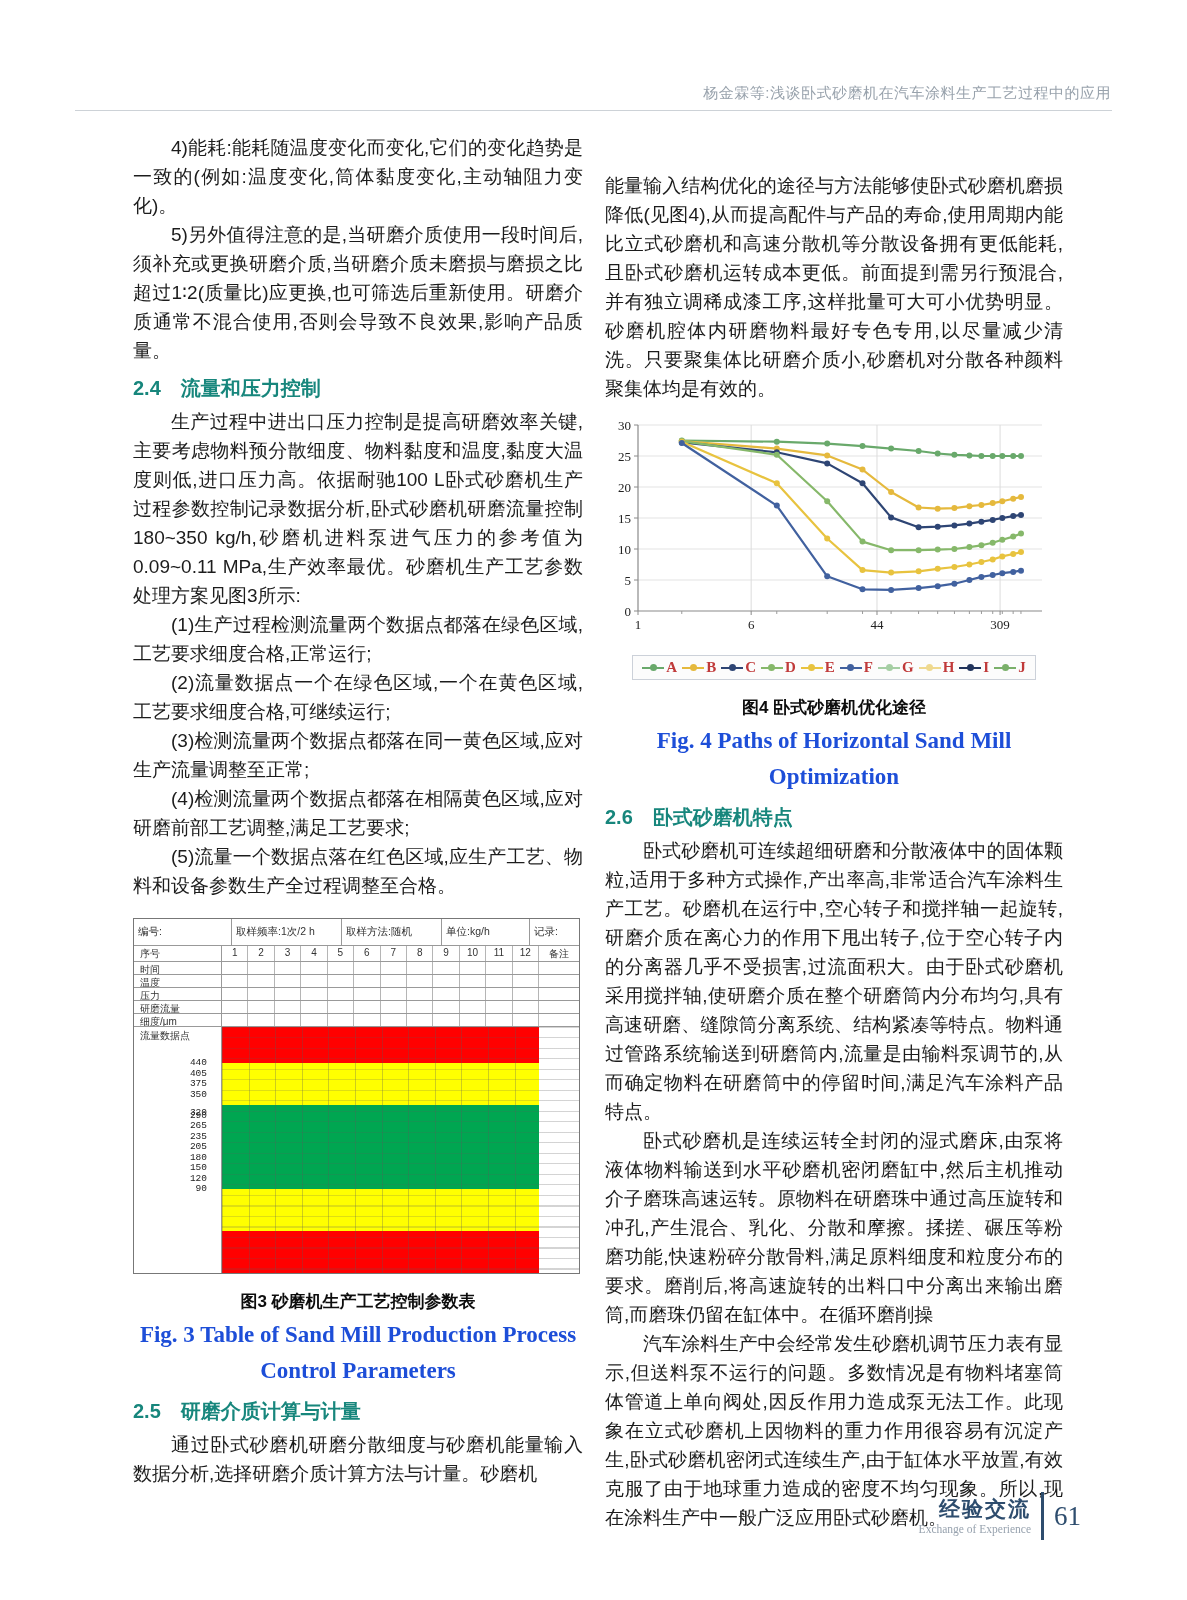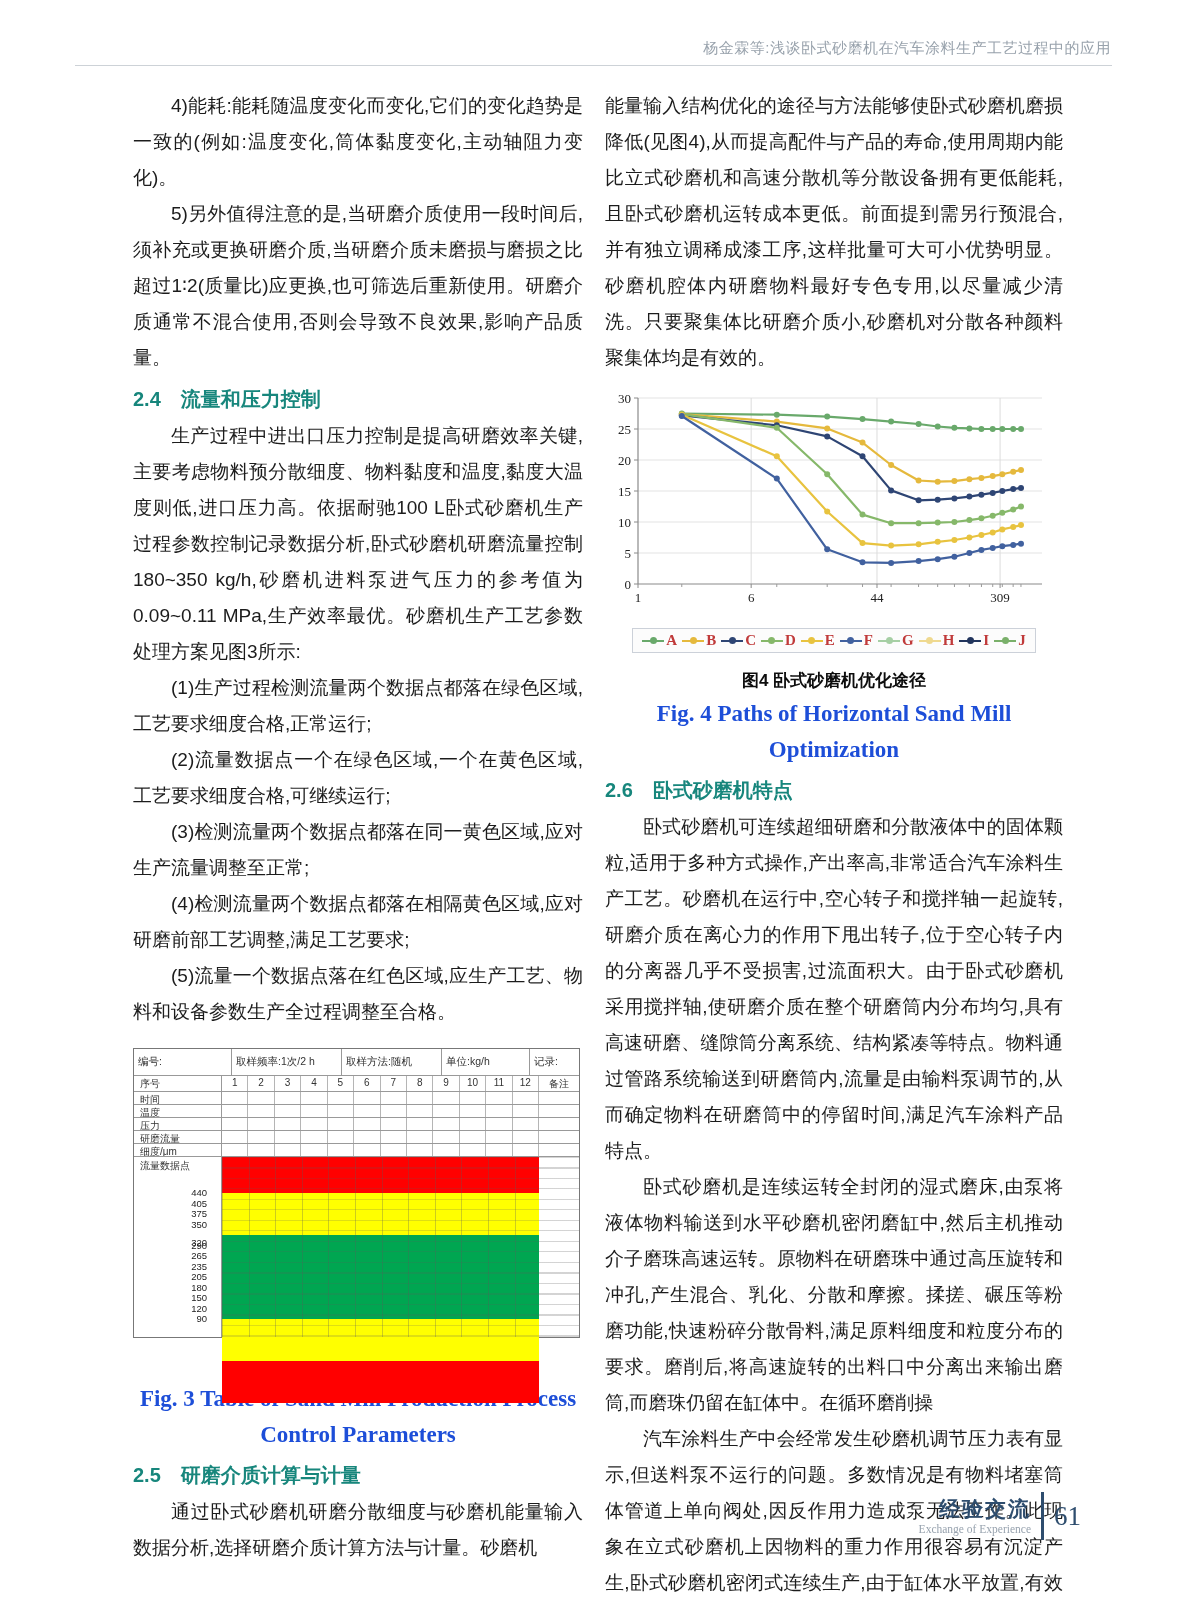--- a/index.html
+++ b/index.html
@@ -1,27 +1,27 @@
 <!DOCTYPE html>
 <html><head>
 <meta charset="utf-8">
 <style>
   html,body{margin:0;padding:0;background:#e8e8e8;}
   .page{position:relative;width:1187px;height:1600px;background:#ffffff;margin:0 auto;overflow:hidden;
         font-family:"Liberation Sans","DejaVu Sans",sans-serif;color:#1c1c1c;}
   
-  .pg-header{padding-top:39px;}
+  .pg-header{padding-top:84px;}
   .pg-header-text{text-align:right;padding-right:76px;font-size:15px;color:#98a2ac;letter-spacing:.5px;}
   .pg-header-rule{margin:7px 75px 0 75px;border-top:1px solid #cdd2d7;height:0;}
   
   .columns{display:flex;gap:22px;padding:22px 124px 0 133px;box-sizing:border-box;}
   .col-left{flex:0 0 450px;width:450px;}
   .col-right{flex:1;min-width:0;}
-  .body-p{margin:0;font-size:19px;line-height:36px;text-align:justify;text-indent:2em;}
-  .body-p.noindent{text-indent:0;}
+  .body-p{margin:0;font-size:19px;line-height:29px;text-align:justify;text-indent:2em;}
+  .body-p.noindent{text-indent:0;margin-top:38px;}
   .sec-h{display:flex;align-items:baseline;margin:9px 0 5px;color:#17867c;font-size:20px;font-weight:bold;line-height:28px;}
   .sec-num{margin-right:20px;}
   
   .cap-zh{text-align:center;font-weight:bold;font-size:17px;margin:16px 0 4px;color:#0d0d0d;}
   .cap-en{text-align:center;font-weight:bold;font-size:23px;line-height:1.55;margin:0 0 8px;color:#1d4ed8;
           font-family:"Liberation Serif","DejaVu Serif",serif;}
   
   .fig3-table{width:447px;border:1.2px solid #777;box-sizing:border-box;margin-top:18px;color:#333;}
   .trow{display:flex;border-bottom:1px solid #999;box-sizing:border-box;}
   .trow:last-child{border-bottom:none;}
@@ -197,21 +197,21 @@
               <div class="tcol"></div>
               <div class="tcol"></div>
               <div class="tcol"></div>
               <div class="tcol"></div>
               <div class="tcol"></div>
               <div class="tcol"></div>
               <div class="tcol"></div>
             </div>
             <div class="tnote"></div>
           </div>
-          <div class="trow tband" style="height: 180px;">
+          <div class="trow tband" style="height: 246px; font-family: Liberation Mono, monospace;">
             <div class="tband-labels">
               <span class="tband-name">流量数据点</span>
               <span class="tband-scale" style="top: 31px;">440</span>
               <span class="tband-scale" style="top: 41.5px;">405</span>
               <span class="tband-scale" style="top: 52px;">375</span>
               <span class="tband-scale" style="top: 62.5px;">350</span>
               <span class="tband-scale" style="top: 81px;">320</span>
               <span class="tband-scale" style="top: 83.5px;">290</span>
               <span class="tband-scale" style="top: 94px;">265</span>
               <span class="tband-scale" style="top: 104.5px;">235</span>

